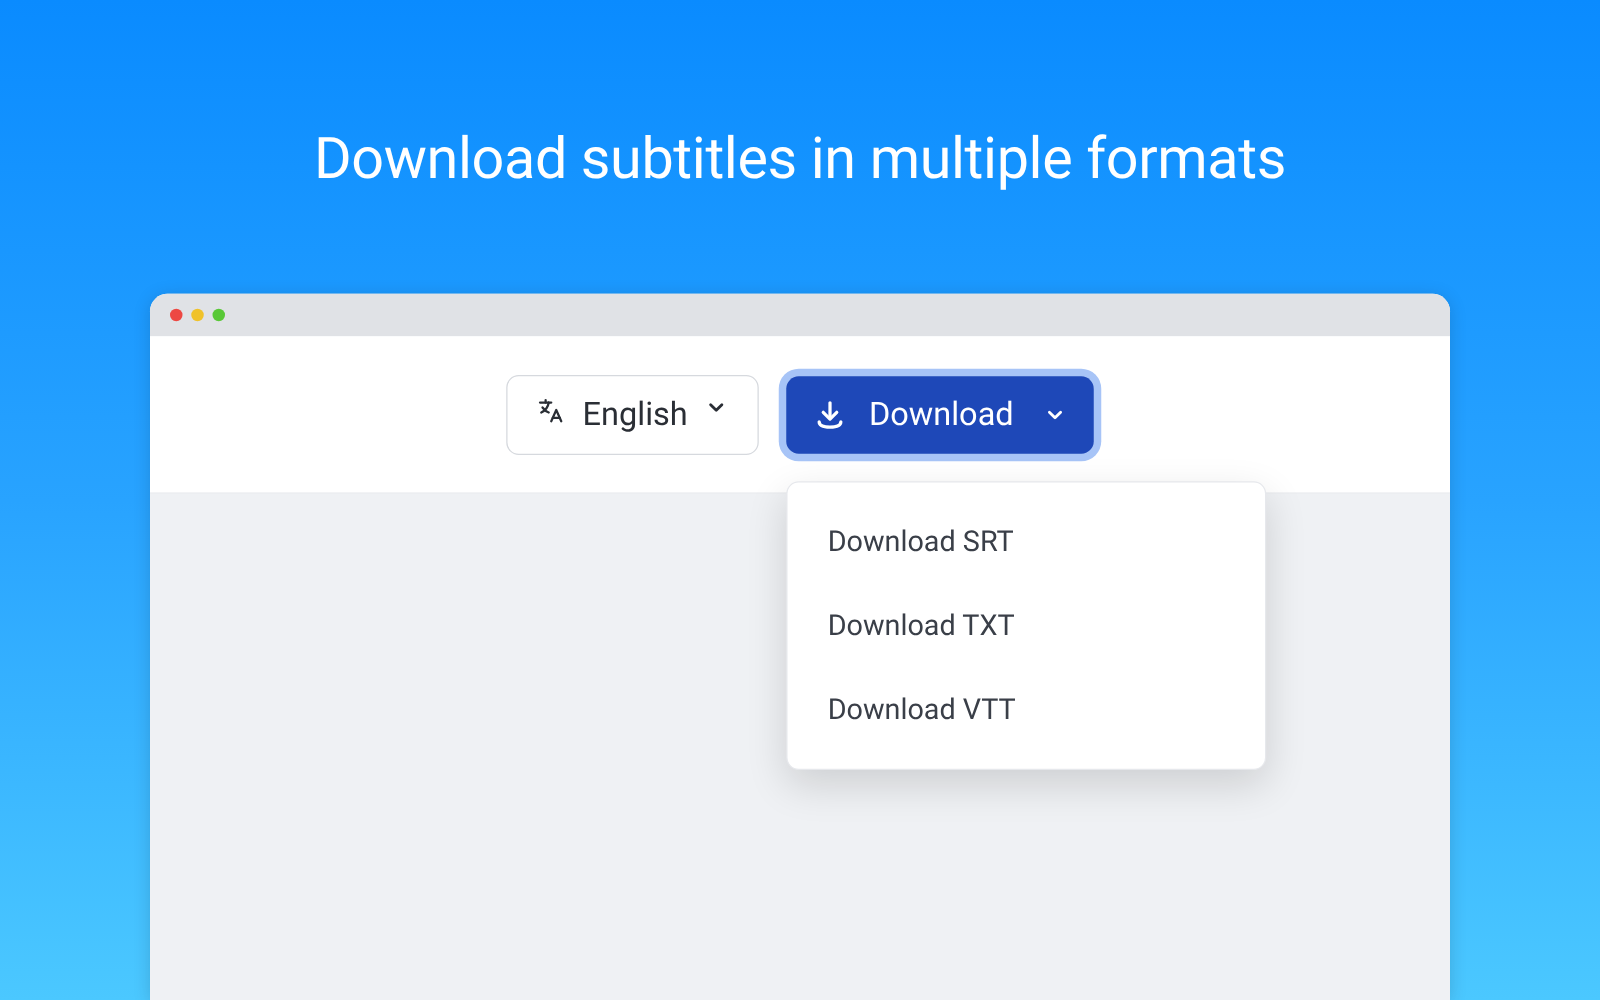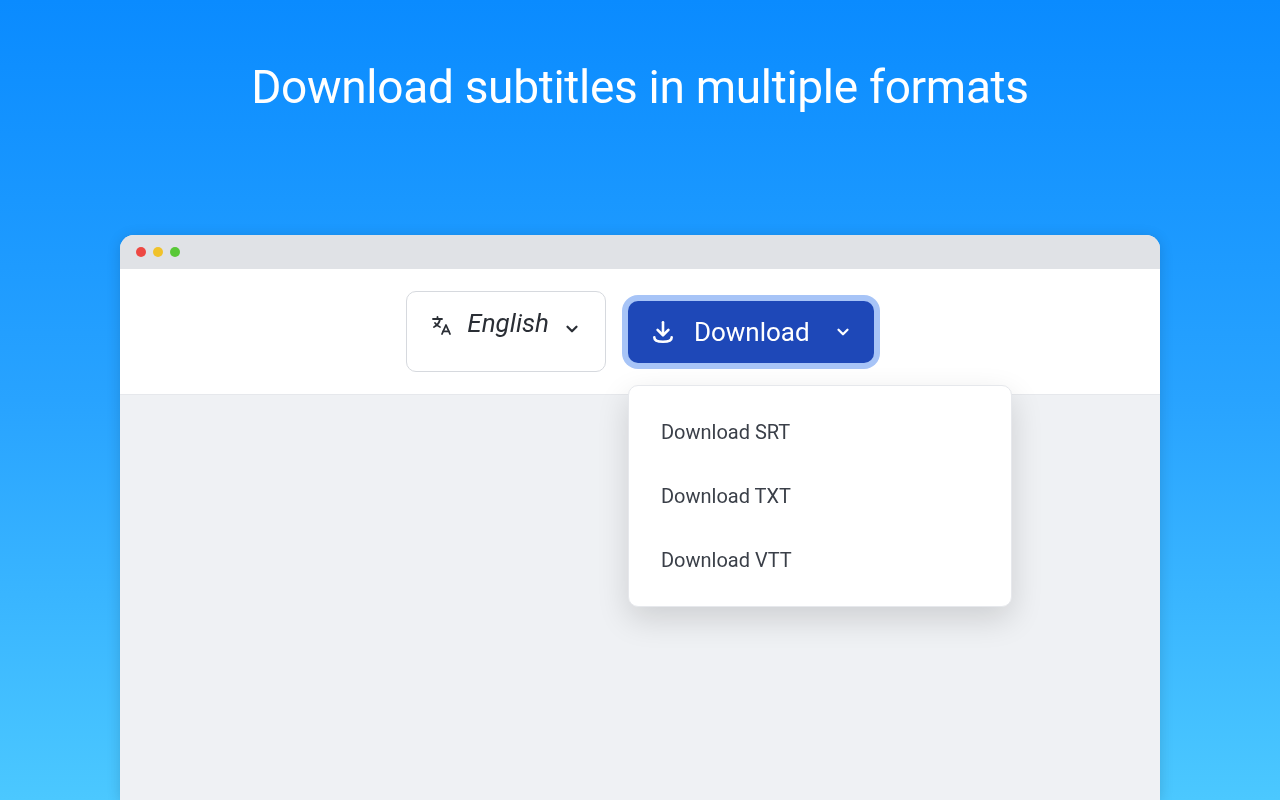--- a/index.html
+++ b/index.html
@@ -13,21 +13,21 @@
       font-family: -apple-system, BlinkMacSystemFont, "Segoe UI", Roboto, "Helvetica Neue", Arial, sans-serif;
       background: linear-gradient(180deg, #0A8BFF 0%, #28A3FF 50%, #4BC8FF 100%);
       overflow: hidden;
       position: relative;
     }
     .headline {
       text-align: center;
       color: #fff;
       font-size: 46px;
       font-weight: 400;
-      padding-top: 60px;
+      padding-top: 100px;
       letter-spacing: -0.3px;
     }
     .browser-window {
       position: absolute;
       left: 120px;
       top: 235px;
       width: 1040px;
       height: 565px;
       background: #EFF1F4;
       border-radius: 14px 14px 0 0;
@@ -56,28 +56,27 @@
       background: #FFFFFF;
       height: 126px;
       display: flex;
       align-items: center;
       justify-content: center;
       gap: 22px;
       border-bottom: 1px solid #E6E8EC;
     }
     .lang-button {
       display: flex;
-      align-items: flex-end;
+      align-items: flex-start;
       gap: 14px;
       border: 1.5px solid #D6D9DE;
       background: #fff;
       border-radius: 10px;
-      padding: 16px 24px 33px 22px;
+      padding: 16px 24px 16px 22px;
       cursor: pointer;
-      font-style: italic;
     }
     .lang-icon {
       width: 24px;
       height: 24px;
     }
     .lang-text {
       font-size: 26px;
       color: #2A2E35;
       font-weight: 400;
     }
@@ -118,21 +117,21 @@
       top: 84px;
       width: 384px;
       background: #fff;
       border: 1px solid #E6E8EC;
       border-radius: 10px;
       box-shadow: 0 12px 32px rgba(0,0,0,0.14);
       padding: 14px 0;
     }
     .dropdown-item {
       padding: 20px 32px;
-      font-size: 20px;
+      font-size: 23px;
       color: #3A3F48;
       cursor: pointer;
     }
     .content-area {
       width: 100%;
       height: calc(100% - 34px - 126px);
       background: #EFF1F4;
     }
   </style>
 </head>

